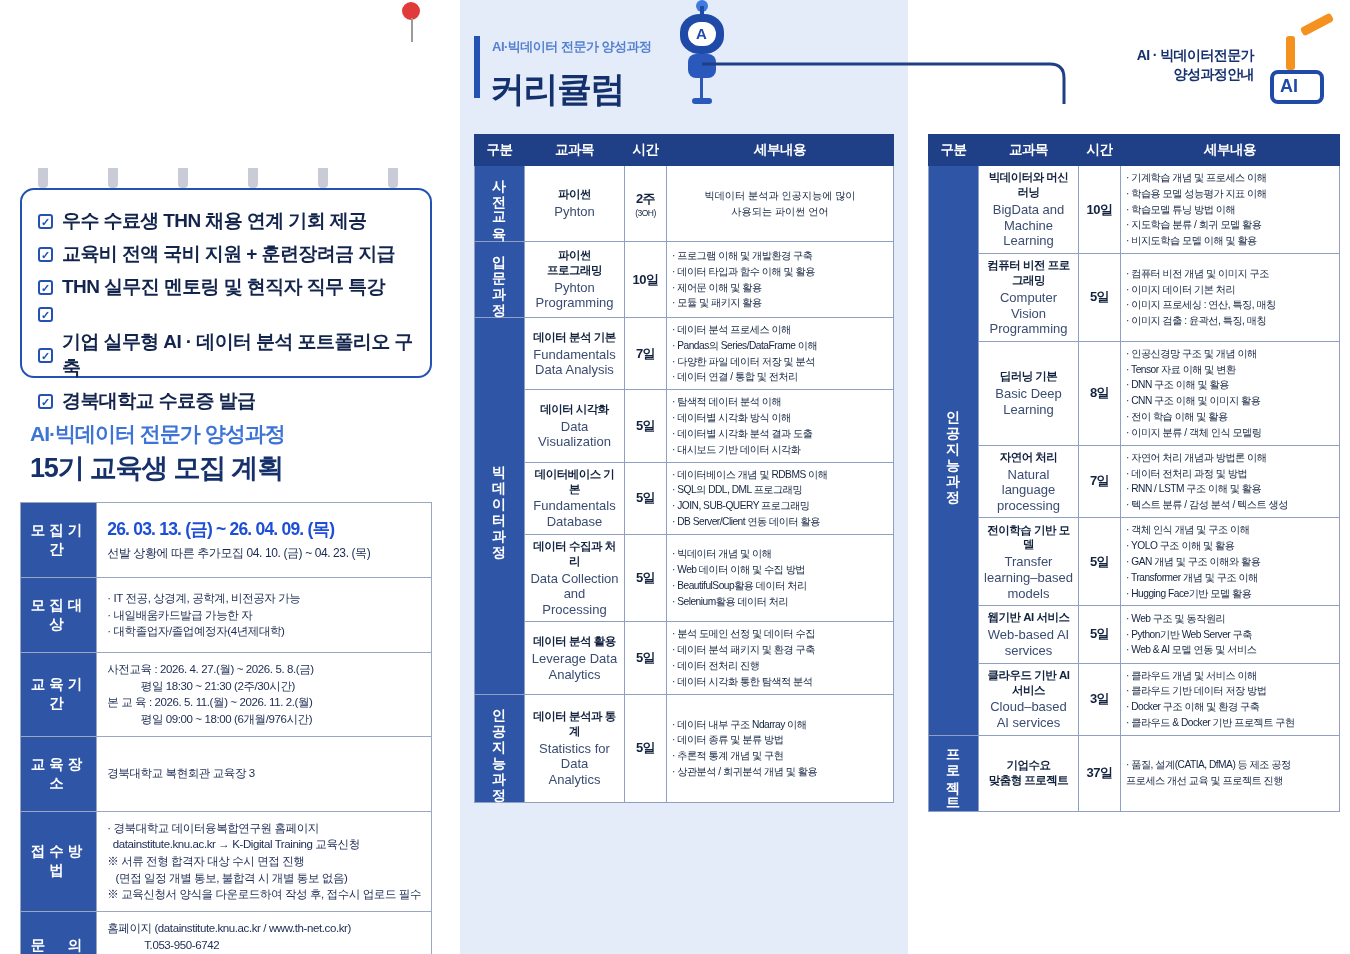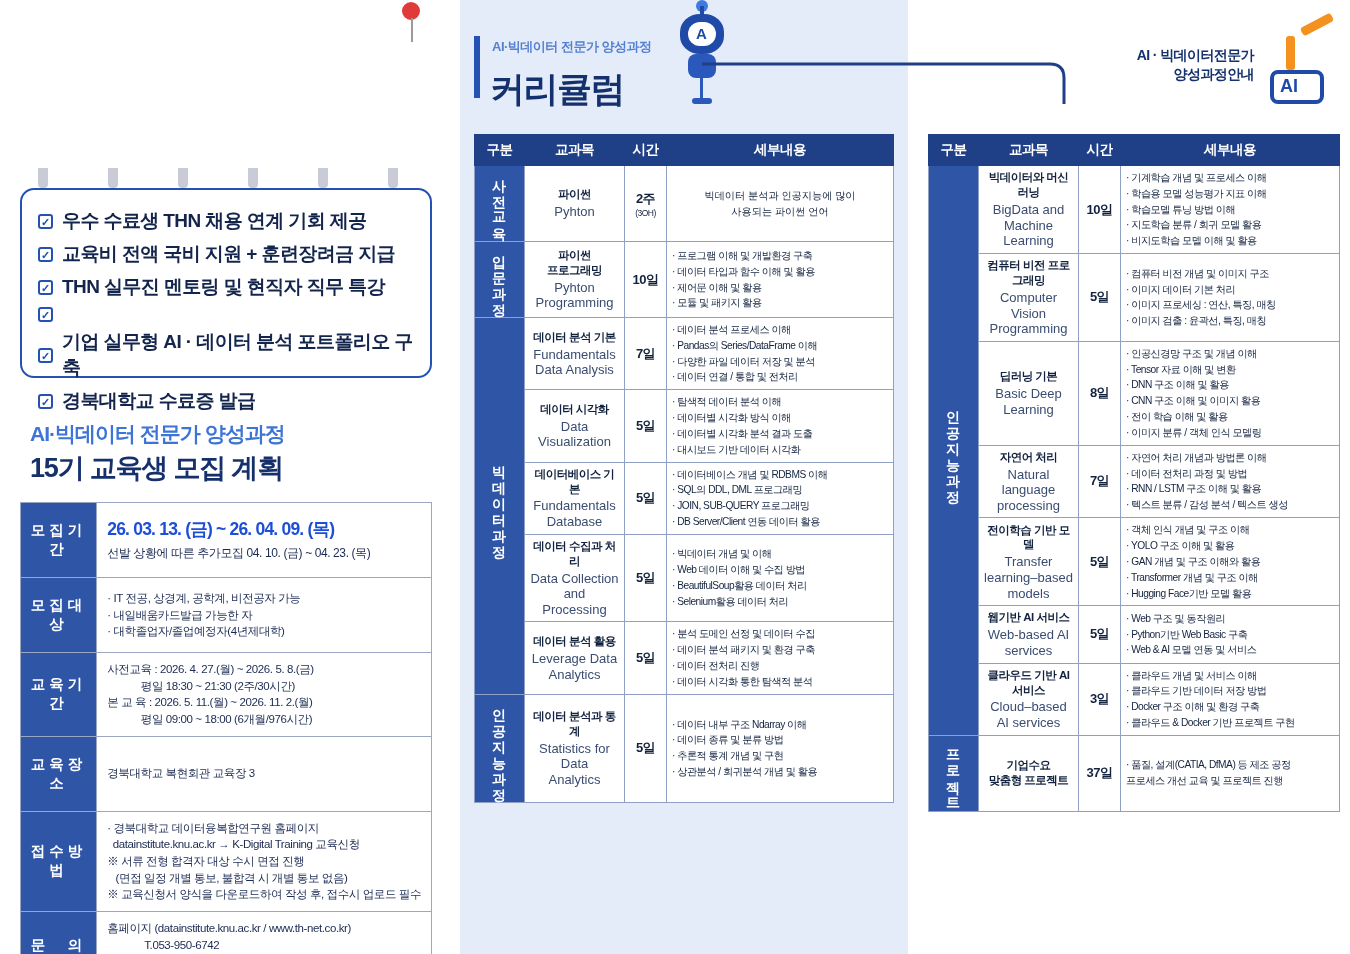--- a/index.html
+++ b/index.html
@@ -520,21 +520,21 @@
         </tr>
         <tr>
           <td class="subj">
             <span class="ko" style="white-space: pre-line;">웹기반 AI 서비스</span>
             <span class="en" style="white-space: pre-line;">Web-based AI services</span>
           </td>
           <td class="hrs"><span>5일</span></td>
           <td class="det">
             <ul>
               <li>· Web 구조 및 동작원리</li>
-              <li>· Python기반 Web Basic 구축</li>
+              <li>· Python기반 Web Server 구축</li>
               <li>· Web &amp; AI 모델 연동 및 서비스</li>
             </ul>
           </td>
         </tr>
         <tr>
           <td class="subj">
             <span class="ko" style="white-space: pre-line;">클라우드 기반 AI 서비스</span>
             <span class="en" style="white-space: pre-line;">Cloud–based AI services</span>
           </td>
           <td class="hrs"><span>3일</span></td>

